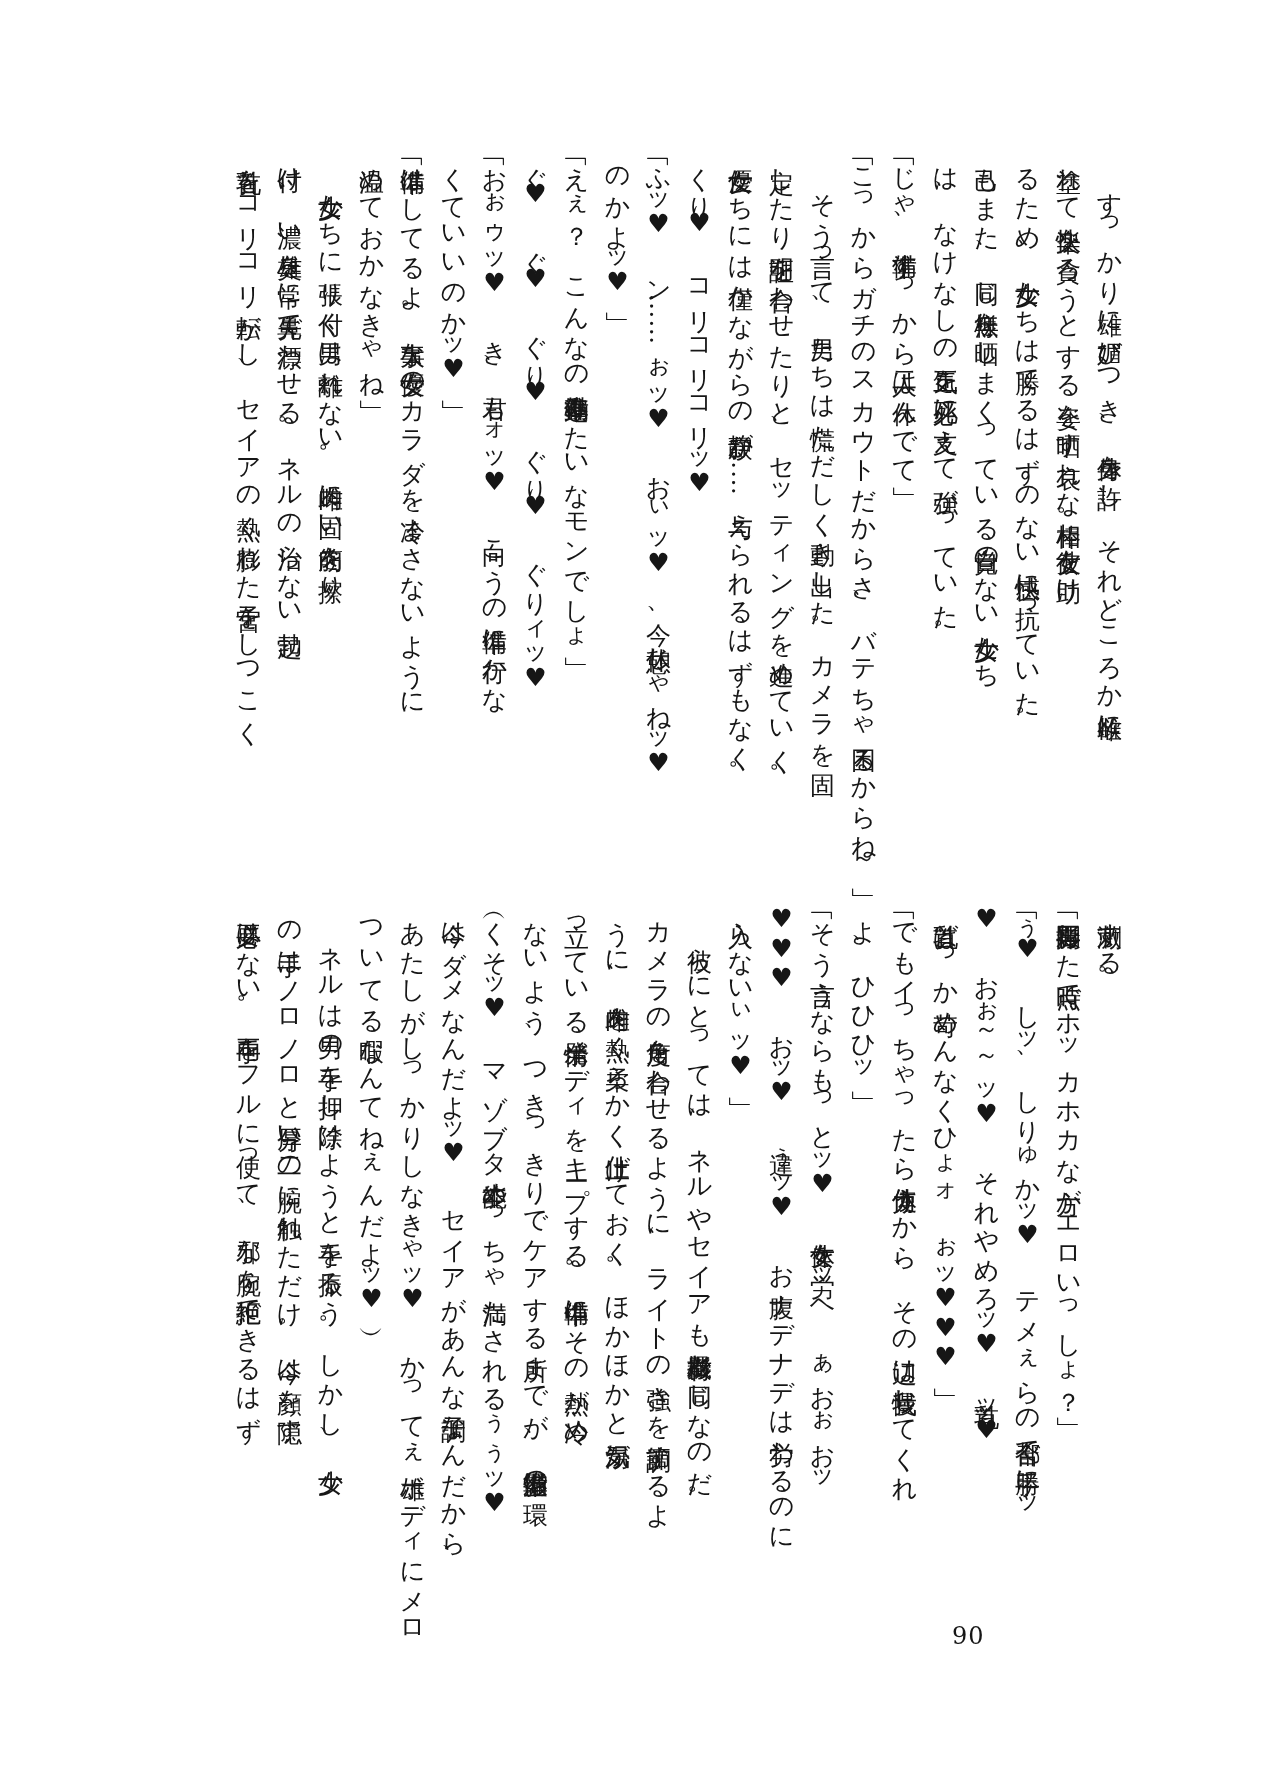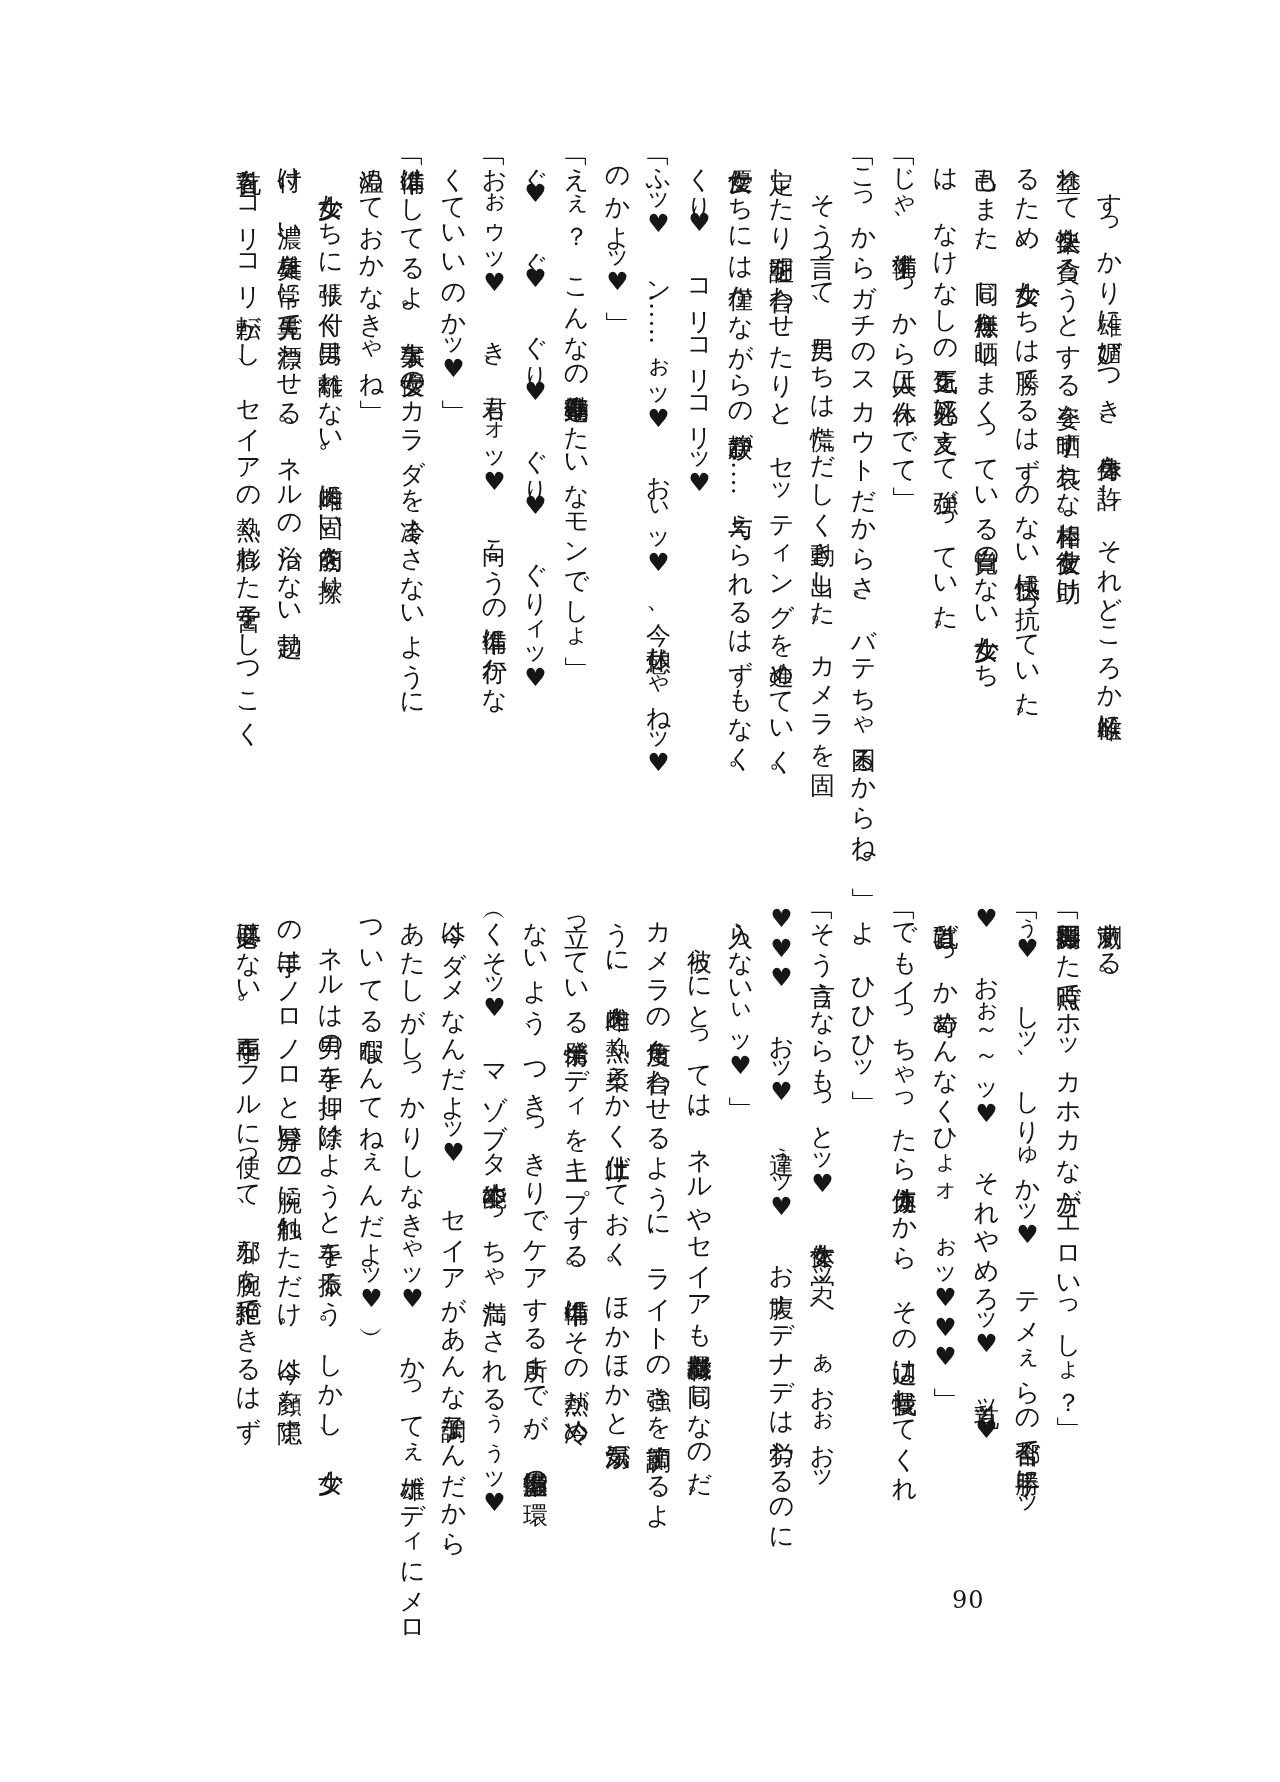--- a/index.html
+++ b/index.html
@@ -31,21 +31,21 @@
     white-space: nowrap;
   }
   #block-top    { top: 150px;  height: 696px; }
   #block-bottom { top: 904px;  height: 676px; }
   .vblock p.col {
     margin: 0;
     padding: 0;
   }
   .page-number {
     position: absolute;
-    top: 1586px;
+    top: 1622px;
     left: 952px;
     font-size: 24px;
     letter-spacing: 1px;
     color: #161616;
   }
 </style>
 </head>
 <body>
 
 <div class="page">

